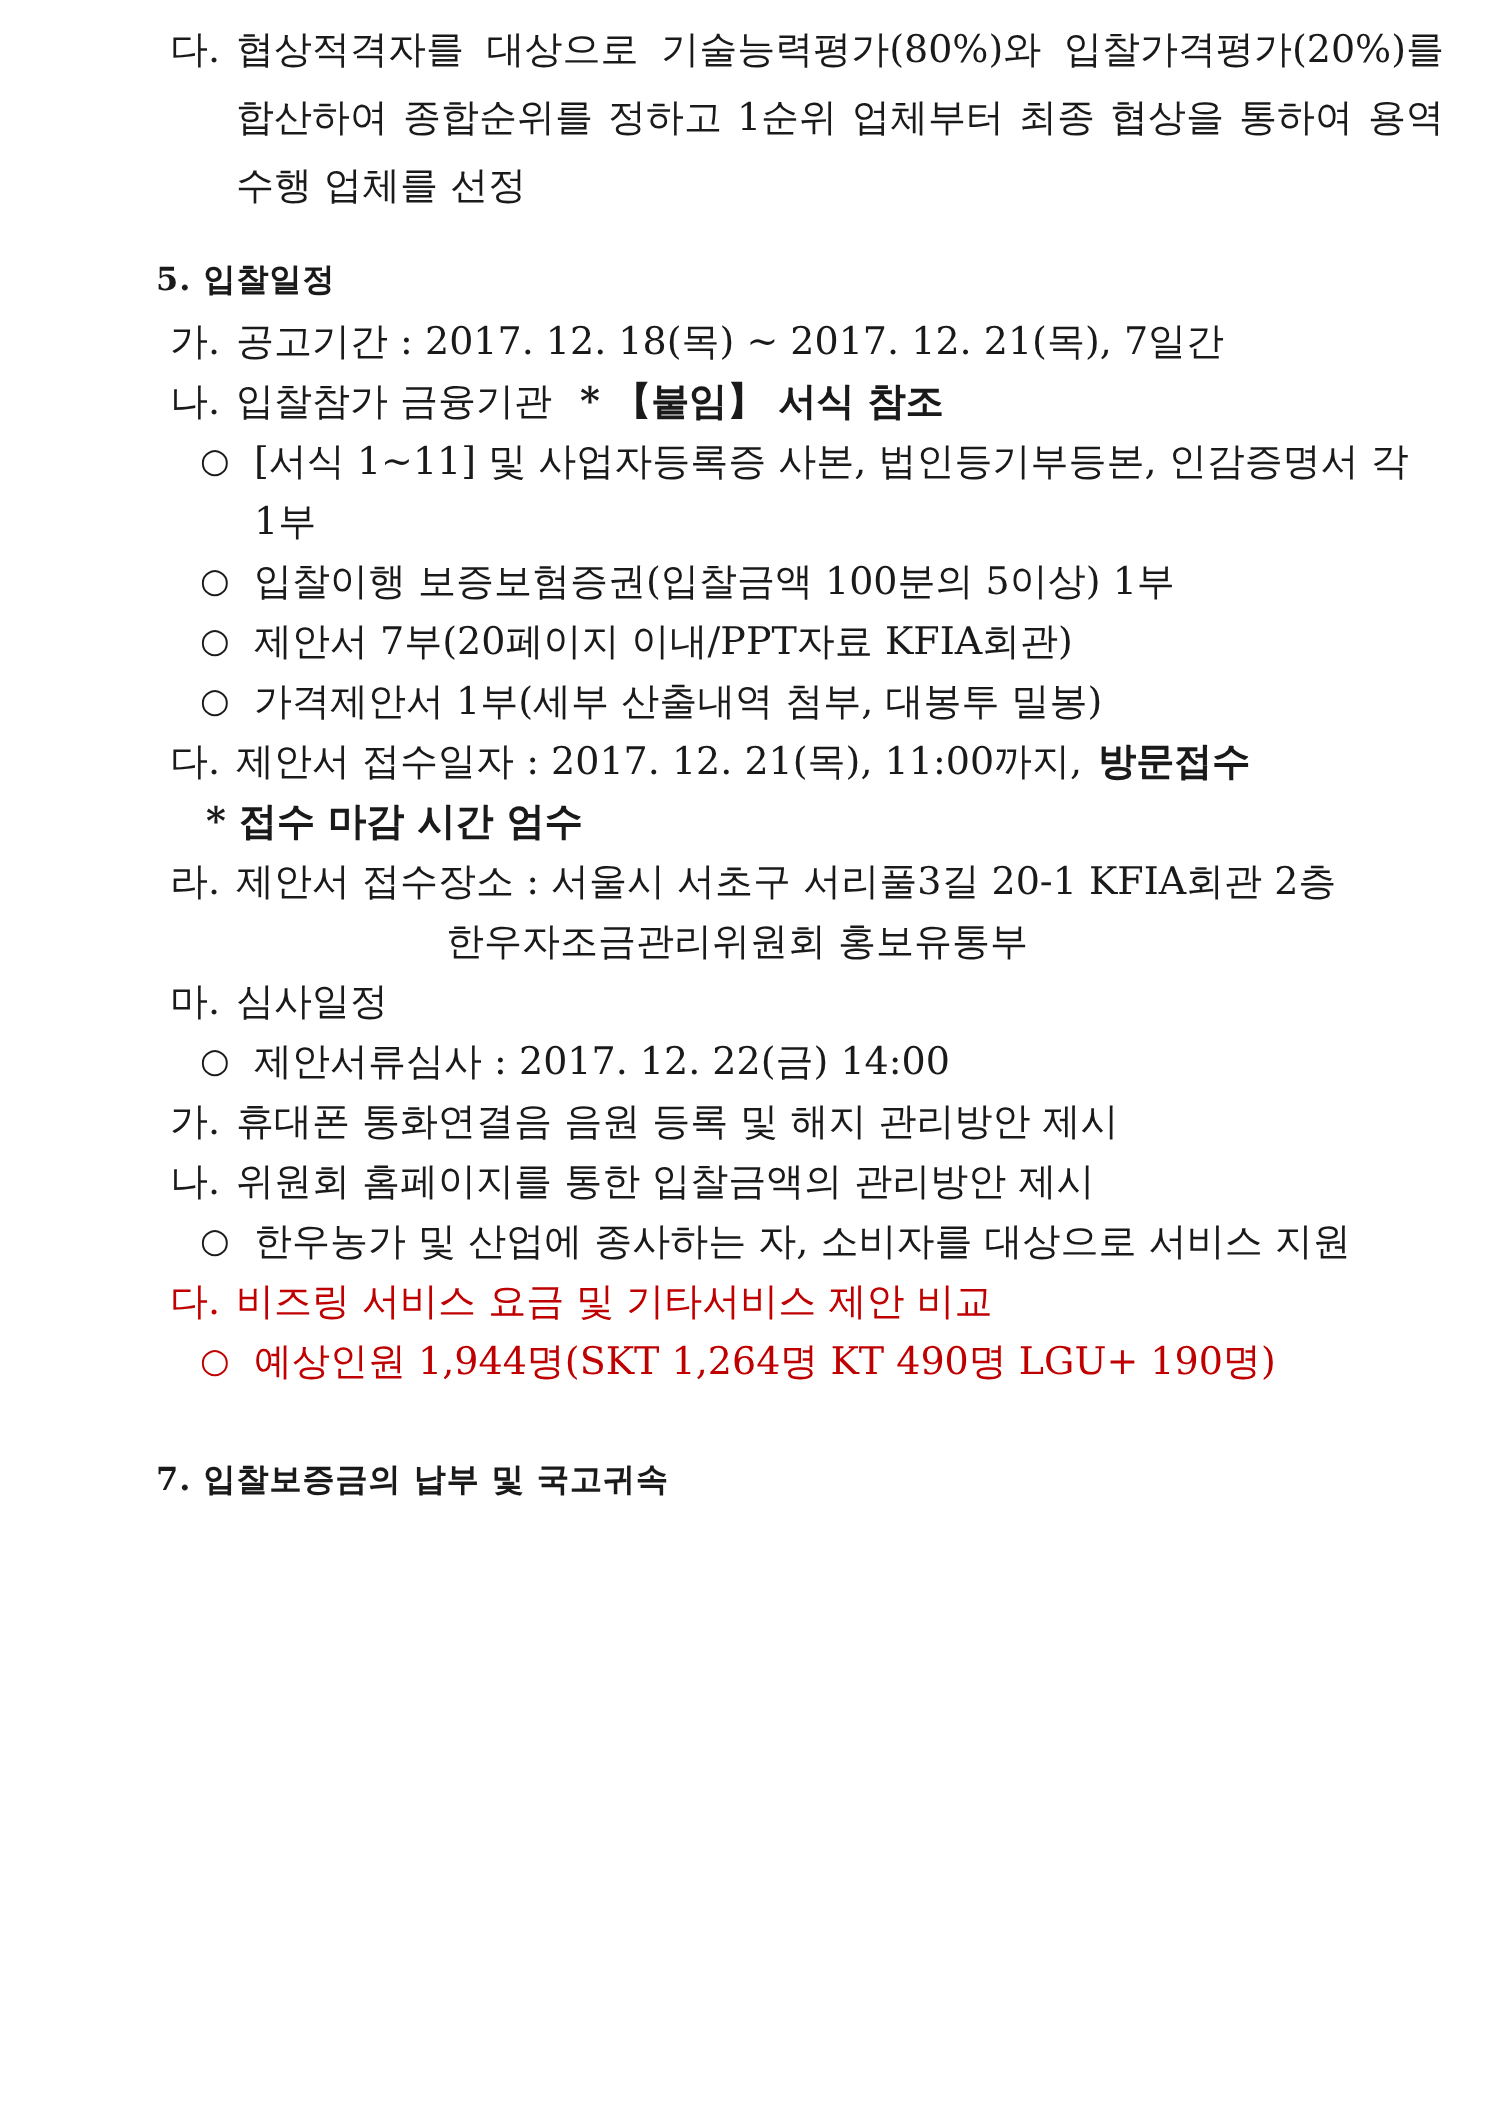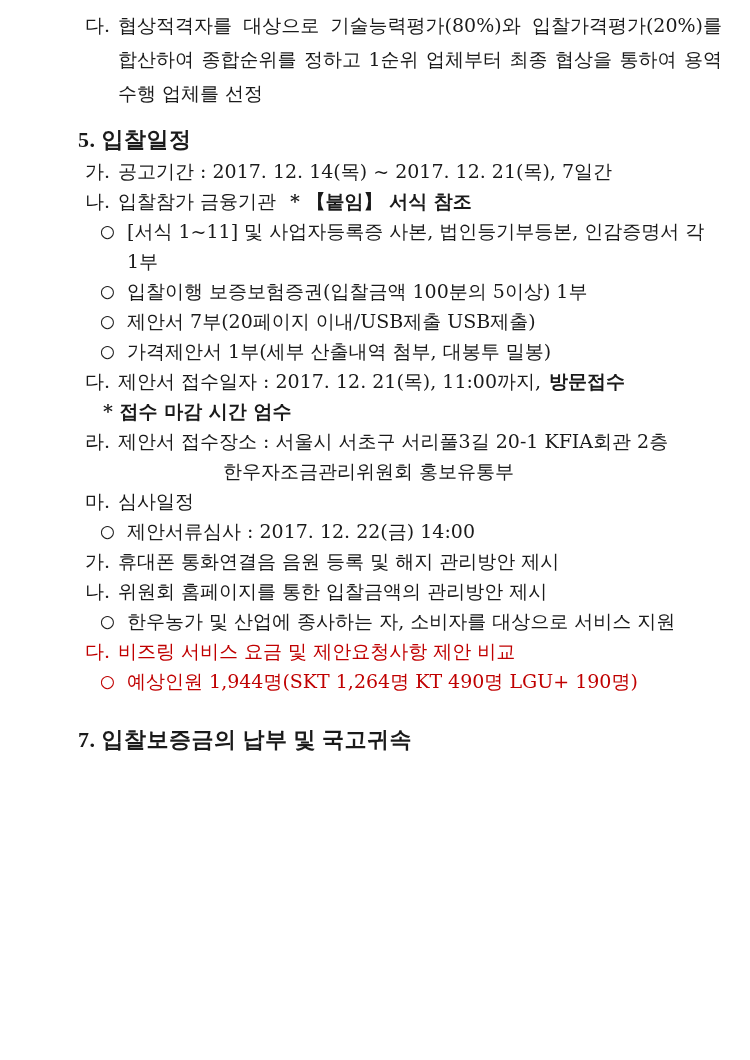--- a/index.html
+++ b/index.html
@@ -13,21 +13,21 @@
     font-family:"DejaVu Serif","Liberation Serif",serif;
     color:#1a1a1a;
     font-size:19px;
   }
   .row{display:flex;margin-left:7px;line-height:30px;}
   .marker{flex:none;width:33px;}
   .obullet{flex:none;width:27px;margin-left:15px;font-size:17px;}
   .txt{flex:1;}
   .just{text-align:justify;text-justify:inter-word;}
   .intro{line-height:34px;margin-top:2px;}
-  .stitle{font-weight:bold;font-size:22px;line-height:28px;letter-spacing:0.5px;font-family:Liberation Serif, serif;}
+  .stitle{font-weight:bold;font-size:16px;line-height:28px;letter-spacing:0.5px;}
   .s5{margin-top:16px;margin-bottom:2px;}
   .s6{margin-top:30px;margin-bottom:2px;}
   .s7{margin-top:30px;margin-bottom:2px;}
   .s8{margin-top:24px;}
   .body{margin-left:8px;line-height:30px;}
   .b{font-weight:bold;}
   .gap14{margin-left:14px;}
   .gap8{margin-left:8px;}
   .note{margin-left:7px;padding-left:18px;line-height:30px;}
   .cont{padding-left:105px;}
@@ -41,41 +41,41 @@
   <div class="row intro">
     <span class="marker">다.</span>
     <div class="txt just">협상적격자를 대상으로 기술능력평가(80%)와 입찰가격평가(20%)를 합산하여 종합순위를 정하고 1순위 업체부터 최종 협상을 통하여 용역수행 업체를 선정</div>
   </div>
 
   <div>
     <div class="stitle s5">5. 입찰일정</div>
 
     <div class="row">
       <span class="marker">가.</span>
-      <div class="txt">공고기간 : 2017. 12. 14(목) ~ 2017. 12. 21(목), 7일간</div>
+      <div class="txt">공고기간 : 2017. 12. 18(목) ~ 2017. 12. 21(목), 7일간</div>
     </div>
 
     <div class="row">
       <span class="marker">나.</span>
       <div class="txt"><span>입찰참가 금융기관</span><span class="b gap14">* 【붙임】 서식 참조</span></div>
     </div>
 
     <div class="row">
       <span class="obullet">○</span>
       <div class="txt">[서식 1~11] 및 사업자등록증 사본, 법인등기부등본, 인감증명서 각 1부</div>
     </div>
 
     <div class="row">
       <span class="obullet">○</span>
       <div class="txt">입찰이행 보증보험증권(입찰금액 100분의 5이상) 1부</div>
     </div>
 
     <div class="row">
       <span class="obullet">○</span>
-      <div class="txt">제안서 7부(20페이지 이내/USB제출 USB제출)</div>
+      <div class="txt">제안서 7부(20페이지 이내/PPT자료 KFIA회관)</div>
     </div>
 
     <div class="row">
       <span class="obullet">○</span>
       <div class="txt">가격제안서 1부(세부 산출내역 첨부, 대봉투 밀봉)</div>
     </div>
 
     <div class="row">
       <span class="marker">다.</span>
       <div class="txt"><span>제안서 접수일자 : 2017. 12. 21(목), 11:00까지,</span><span class="b gap8">방문접수</span></div>
@@ -114,21 +114,21 @@
       <div class="txt">위원회 홈페이지를 통한 입찰금액의 관리방안 제시</div>
     </div>
 
     <div class="row">
       <span class="obullet">○</span>
       <div class="txt">한우농가 및 산업에 종사하는 자, 소비자를 대상으로 서비스 지원</div>
     </div>
 
     <div class="row red">
       <span class="marker">다.</span>
-      <div class="txt">비즈링 서비스 요금 및 제안요청사항 제안 비교</div>
+      <div class="txt">비즈링 서비스 요금 및 기타서비스 제안 비교</div>
     </div>
 
     <div class="row red">
       <span class="obullet">○</span>
       <div class="txt">예상인원 1,944명(SKT 1,264명 KT 490명 LGU+ 190명)</div>
     </div>
   </div>
 
   <div>
     <div class="stitle s7">7. 입찰보증금의 납부 및 국고귀속</div>

